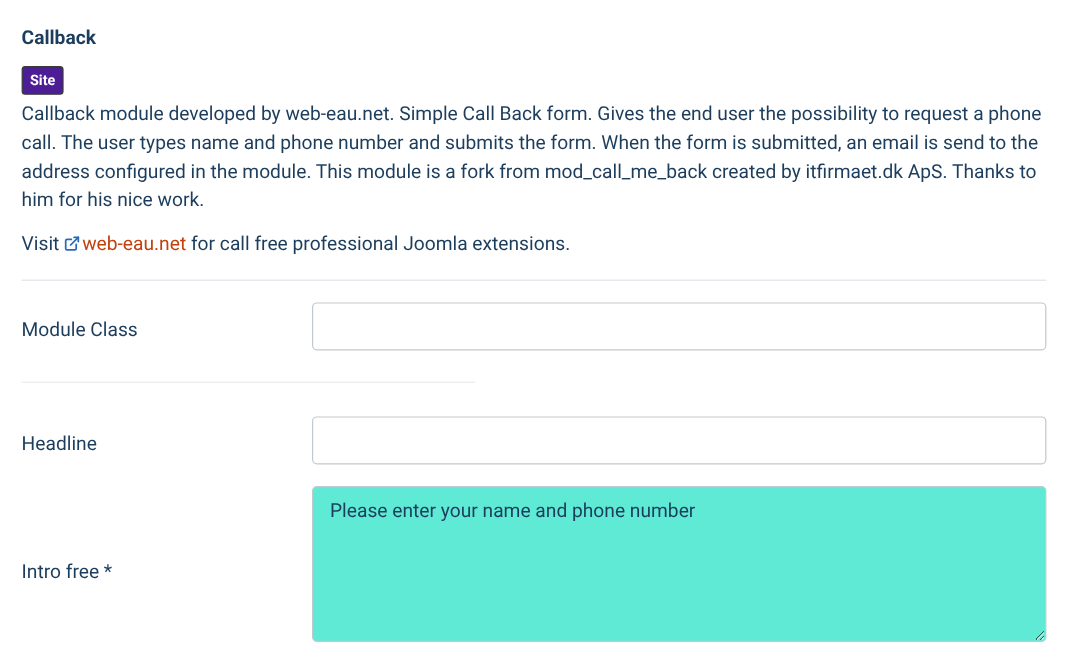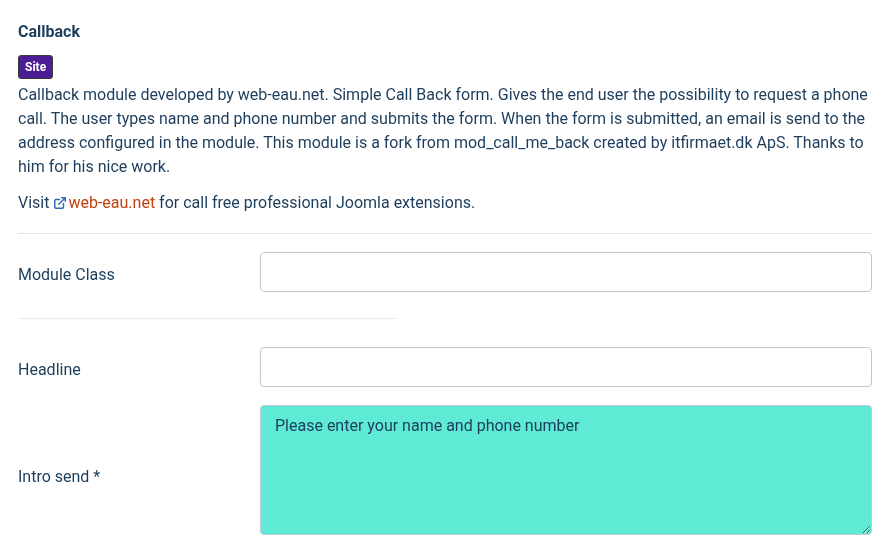--- a/index.html
+++ b/index.html
@@ -132,20 +132,20 @@
 <hr class="short-divider">
 
 <div class="form-row">
   <label class="form-label">Headline</label>
   <div class="form-control-wrap">
     <input type="text" class="form-input" value="" style="">
   </div>
 </div>
 
 <div class="form-row">
-  <label class="form-label">Intro send *</label>
+  <label class="form-label">Intro free *</label>
   <div class="form-control-wrap">
     <textarea class="form-textarea" style="">Please enter your name and phone number</textarea>
   </div>
 </div>
 
 
 
 
 </body></html>

